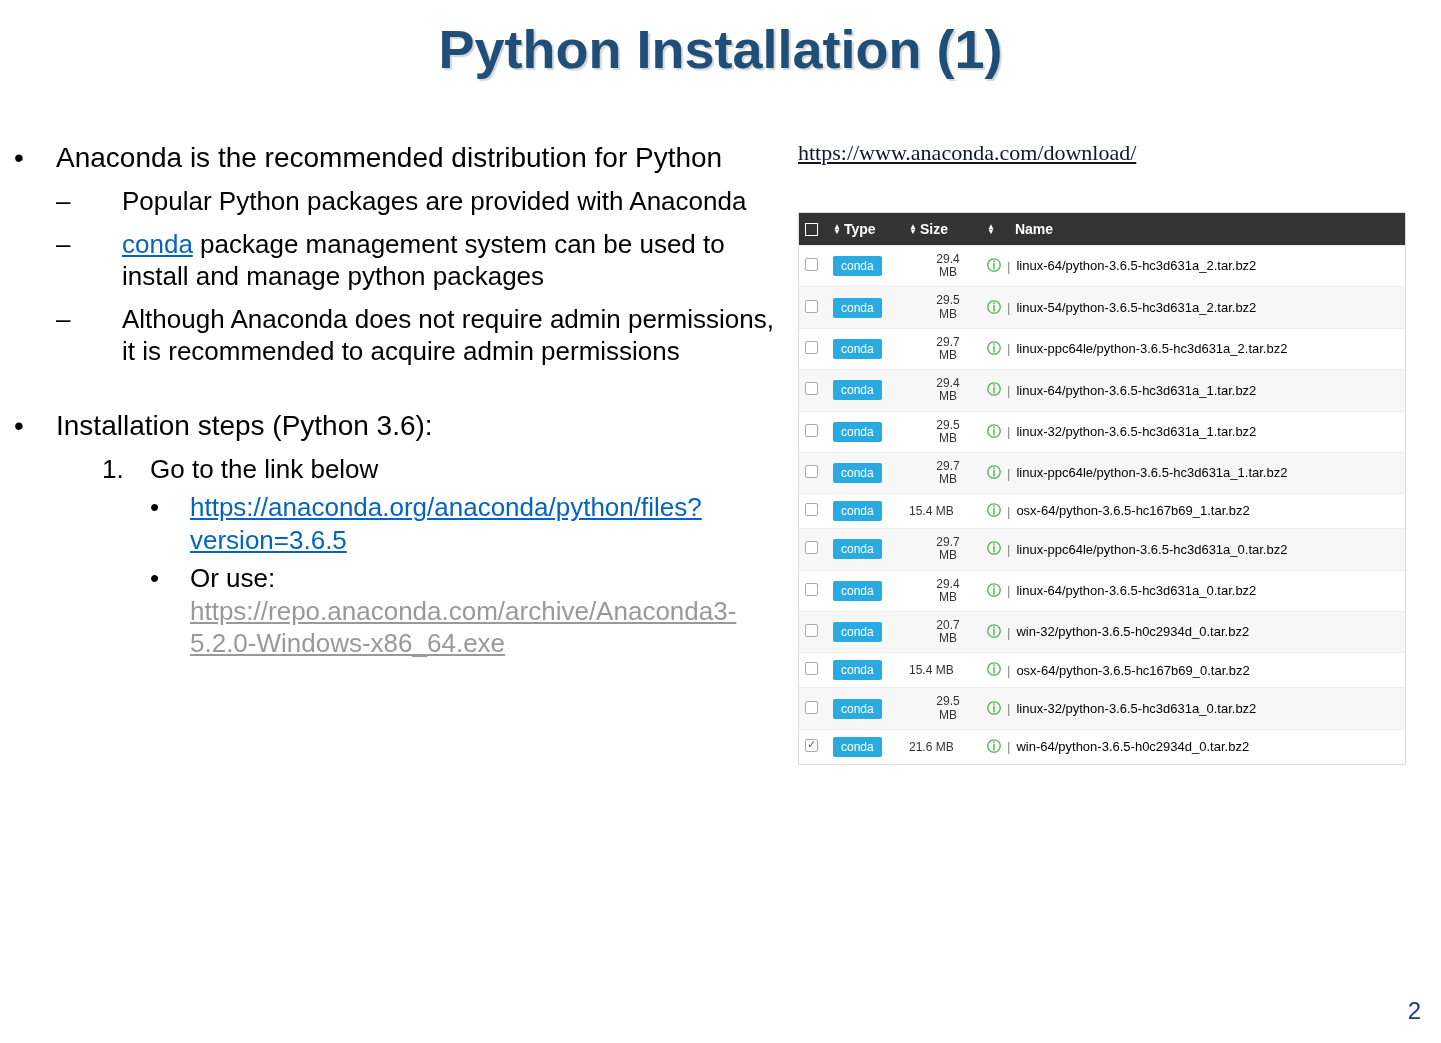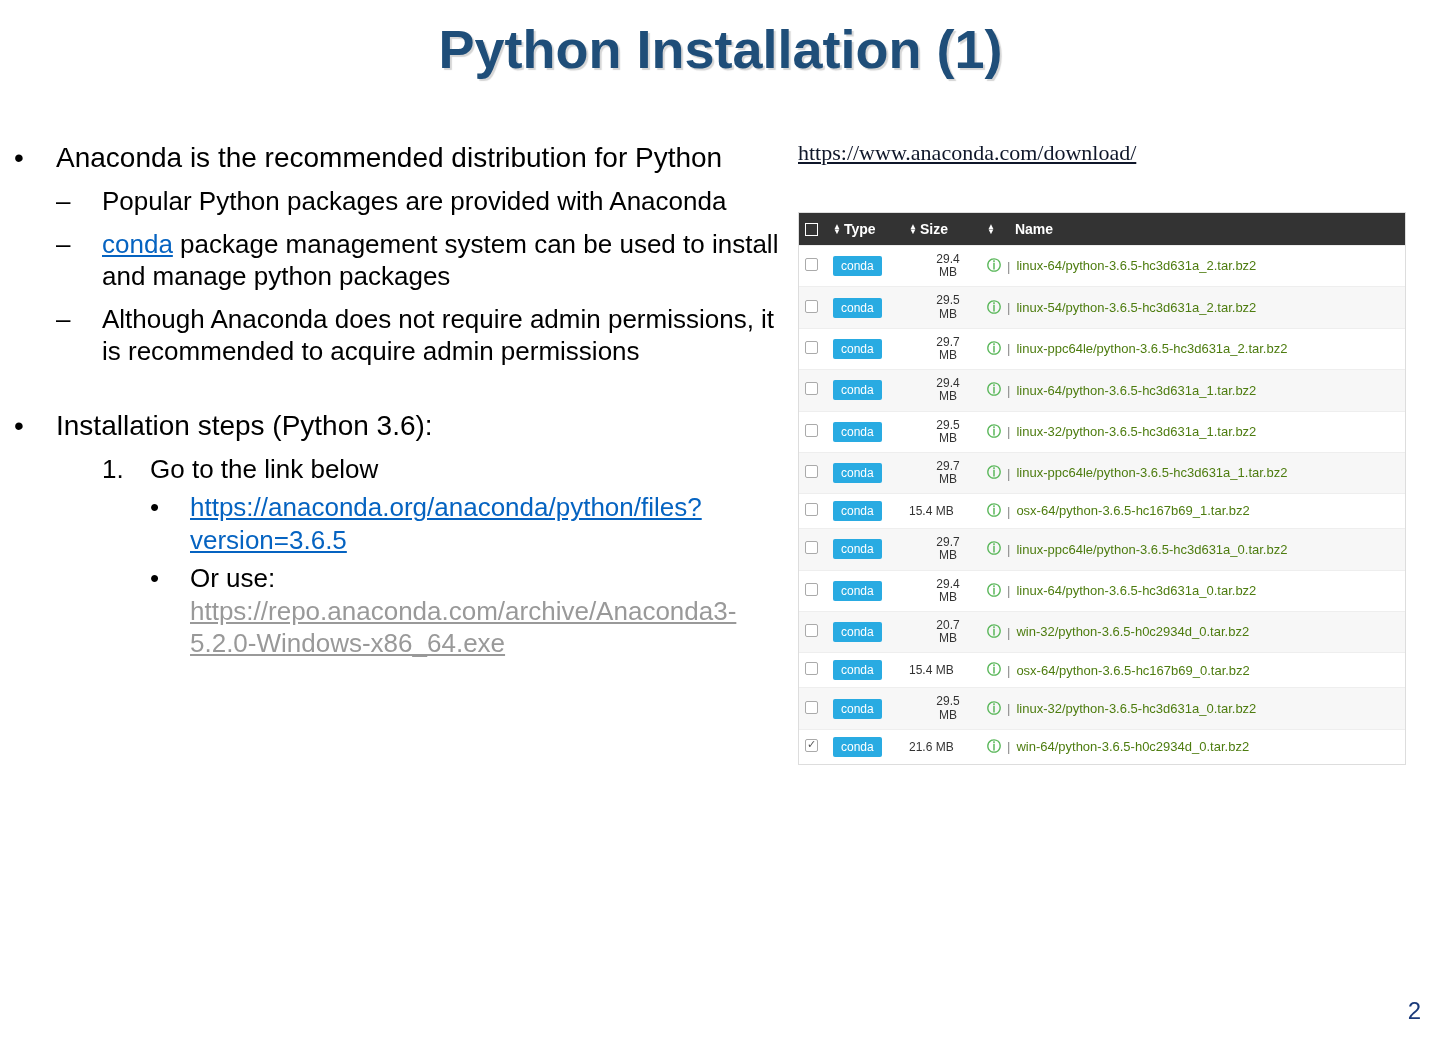--- a/index.html
+++ b/index.html
@@ -27,21 +27,21 @@
       flex: 0 0 780px;
       font-size: 28px;
       color: #000;
       line-height: 1.25;
     }
     .b1 { display: flex; margin-bottom: 8px; }
     .b1 .bullet { flex: 0 0 46px; padding-left: 4px; font-size: 28px; }
     .b1 .text { flex: 1; }
     .b2 { display: flex; margin-top: 10px; padding-left: 46px; }
     .b2 .bullet { flex: 0 0 46px; font-size: 26px; }
-    .b2 .text { flex: 1; font-size: 26px; }
+    .b2 .text { flex: 1; font-size: 26px; margin-left: 20px; }
     .b3 { display: flex; margin-top: 10px; padding-left: 92px; }
     .b3 .bullet { flex: 0 0 48px; font-size: 26px; }
     .b3 .text { flex: 1; font-size: 26px; }
     .b4 { display: flex; margin-top: 6px; padding-left: 140px; }
     .b4 .bullet { flex: 0 0 40px; font-size: 26px; }
     .b4 .text { flex: 1; font-size: 26px; }
     .link { color: #0563c1; text-decoration: underline; }
     .gap { height: 40px; }
     .bottom-link { color: #999; text-decoration: underline; font-size: 26px; }
     .right {
@@ -122,21 +122,21 @@
       font-size: 11px;
       color: #555;
       top: -2px; left: 1px;
     }
     .hcb {
       width: 13px; height: 13px;
       border: 1px solid #fff;
       display: inline-block;
     }
     .nm-pipe { color: #888; }
-    .name-text { color: #4d7c0f; }
+    .name-text { color: #000000; }
     .wrap-name { word-break: break-all; line-height: 1.2; }
     .page-num {
       position: absolute;
       right: 20px;
       bottom: 18px;
       font-size: 24px;
       color: #1a3a7a;
     }
   </style>
 </head>

